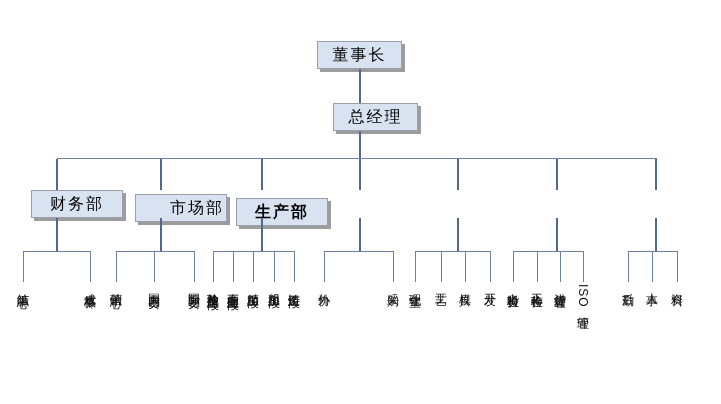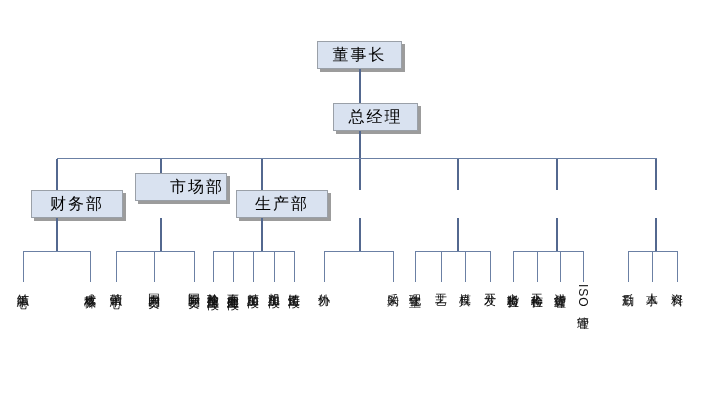--- a/index.html
+++ b/index.html
@@ -40,22 +40,22 @@
 
   <div class="vline" style="left:56px;top:159px;height:31px;"></div>
   <div class="vline" style="left:160px;top:159px;height:31px;"></div>
   <div class="vline" style="left:261px;top:159px;height:31px;"></div>
   <div class="vline" style="left:359px;top:159px;height:31px;"></div>
   <div class="vline" style="left:457px;top:159px;height:31px;"></div>
   <div class="vline" style="left:556px;top:159px;height:31px;"></div>
   <div class="vline" style="left:655px;top:159px;height:31px;"></div>
 
   <div class="node dept" style="left:11px;top:190px;">财务部</div>
-  <div class="node dept" style="left:115px;top:173px;padding-left:32px;">市场部</div>
-  <div class="node dept" style="left:216px;top:190px;">生产部</div>
+  <div class="node dept" style="left:115px;top:194px;padding-left:32px;">市场部</div>
+  <div class="node dept" style="left:216px;top:198px;font-weight:bold;">生产部</div>
 
   <div class="vline" style="left:56px;top:218px;height:33px;"></div>
   <div class="vline" style="left:160px;top:218px;height:33px;"></div>
   <div class="vline" style="left:261px;top:218px;height:33px;"></div>
   <div class="vline" style="left:359px;top:218px;height:33px;"></div>
   <div class="vline" style="left:457px;top:218px;height:33px;"></div>
   <div class="vline" style="left:556px;top:218px;height:33px;"></div>
   <div class="vline" style="left:655px;top:218px;height:33px;"></div>
 
   <div class="hline" style="left:23px;top:251px;width:67px;"></div>

